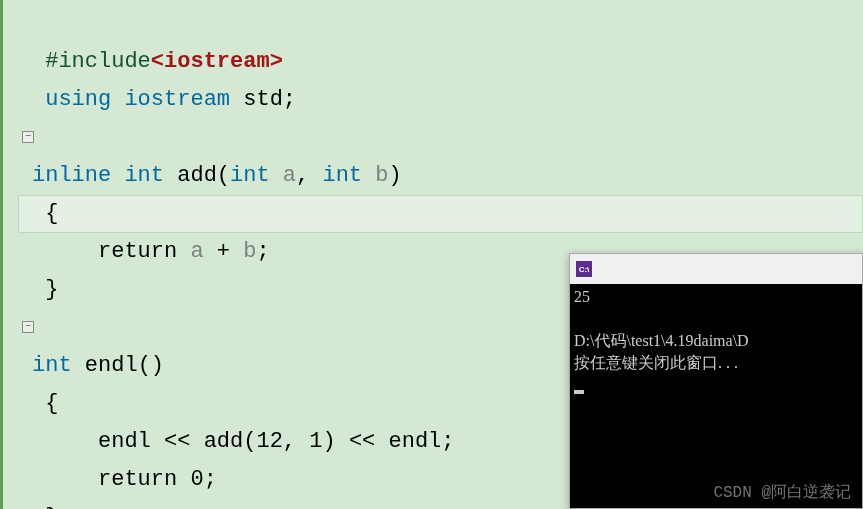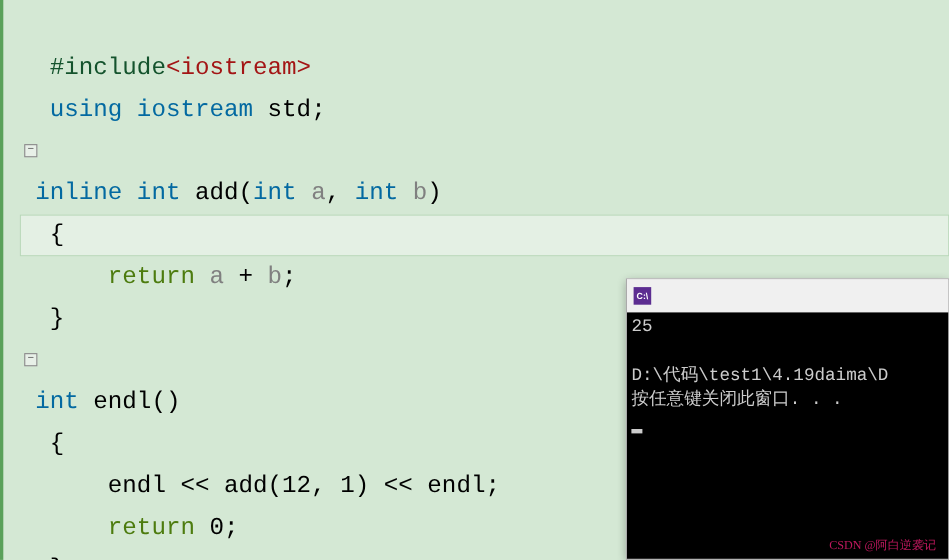--- a/index.html
+++ b/index.html
@@ -51,25 +51,25 @@
     .highlight-line {
       position: absolute;
       left: 18px;
       width: 845px;
       height: 38px;
       background: #e4f0e4;
       border: 1px solid #b8d8b8;
     }
     .kw-blue { color: #0369a1; }
     .kw-pre { color: #14532d; }
-    .kw-return { color: #4d7c0f; }
+    .kw-return { color: #000000; }
     .txt-black { color: #000000; }
     .txt-gray { color: #808080; }
     .punct { color: #000; }
-    .angle { color: #a31515; }
+    .angle { color: #a31515; font-weight: bold; }
     
     .console-window {
       position: absolute;
       left: 569px;
       top: 253px;
       width: 294px;
       height: 256px;
       background: #fff;
       border: 1px solid #aaa;
       box-shadow: 0 2px 8px rgba(0,0,0,0.3);
@@ -93,42 +93,42 @@
       align-items: center;
       justify-content: center;
       color: #fff;
       font-size: 8px;
       font-weight: bold;
     }
     .console-body {
       background: #000;
       height: calc(100% - 30px);
       color: #ccc;
-      font-family: Liberation Mono, monospace;
+      font-family: Liberation Serif, serif;
       font-size: 16px;
       padding: 2px 4px;
       line-height: 22px;
       white-space: pre;
       overflow: hidden;
     }
     .cursor-block {
       display: inline-block;
       width: 10px;
       height: 4px;
       background: #ccc;
       vertical-align: bottom;
       margin-bottom: 2px;
     }
     .watermark {
       position: absolute;
       right: 12px;
       bottom: 6px;
-      font-family: Liberation Serif, serif;
-      font-size: 11px;
-      color: #be185d;
+      font-family: Liberation Mono, monospace;
+      font-size: 16px;
+      color: #737373;
     }
   </style>
 </head>
 <body>
 
 <div class="editor">
   <div class="gutter"></div>
 
   <div class="highlight-line" style="top:195px"></div>
 

